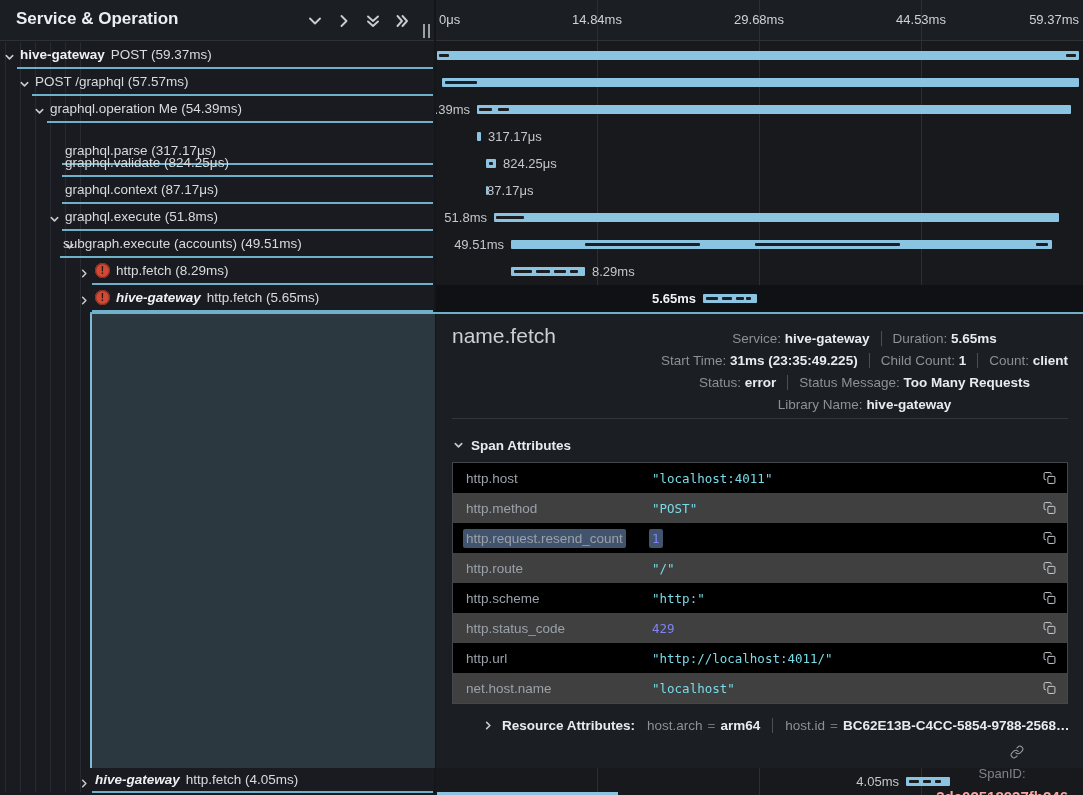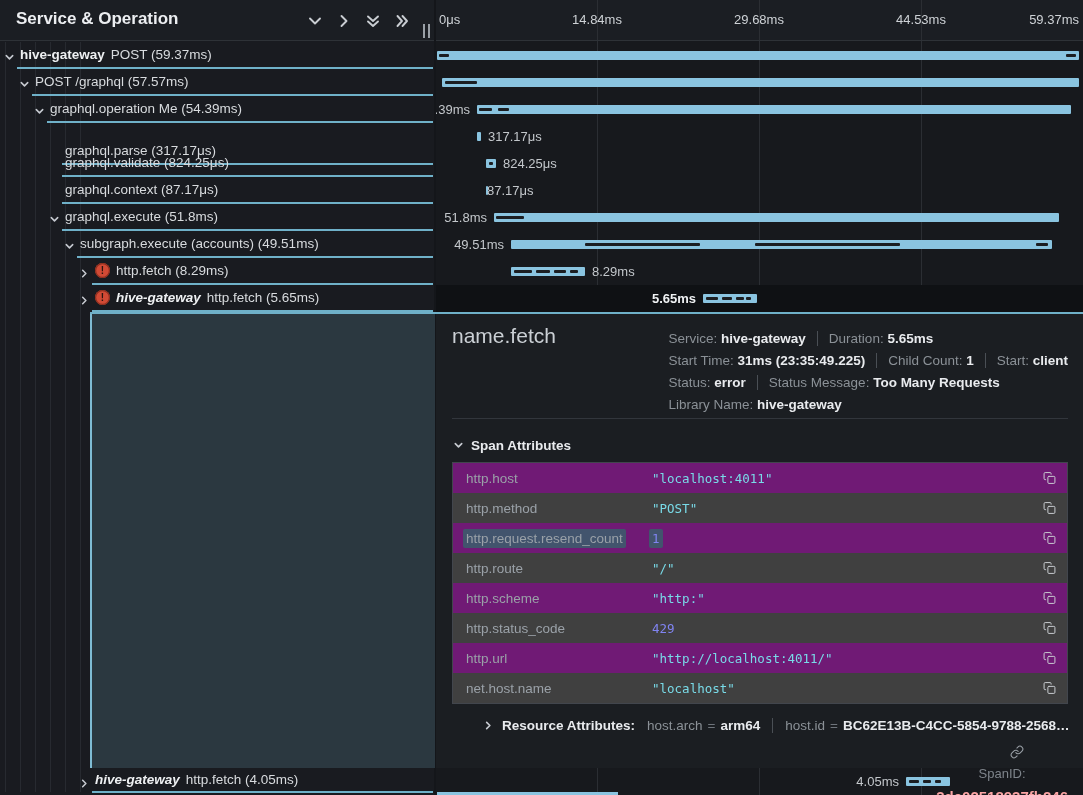--- a/index.html
+++ b/index.html
@@ -39,32 +39,32 @@
   .bar{position:absolute;height:9px;background:#8ac4e0;border-radius:1px;cursor:pointer;}
   .bdash{position:absolute;top:3px;height:3px;background:#1b1e22;border-radius:1px;}
   .blabel{position:absolute;line-height:27px;font-size:13px;color:#c3c7cb;white-space:nowrap;}
   .blabel.bold{color:#eff1f3;font-weight:700;}
   
   .sel-border{position:absolute;left:90px;top:312px;width:993px;height:2px;background:#6fb1c9;z-index:6;}
   .teal{position:absolute;left:90px;top:314px;width:345px;height:454px;background:#2b3840;border-left:2px solid #7fbcd4;box-sizing:border-box;z-index:4;}
   
   .dpanel{position:absolute;left:436px;top:314px;width:647px;height:454px;background:#1b1e22;z-index:5;}
   .dtitle{position:absolute;left:16px;top:10px;font-size:21px;color:#cbd0d5;}
-  .meta{position:absolute;right:15px;top:13px;display:flex;flex-direction:column;align-items:flex-start;}
+  .meta{position:absolute;right:15px;top:13px;display:flex;flex-direction:column;align-items:center;}
   .mline{display:flex;align-items:center;height:22px;font-size:13.5px;white-space:pre;}
   .mlab{color:#8b9197;}
   .mval{color:#e9ebee;font-weight:700;}
   .mdiv{width:1px;height:15px;background:#4a4f55;margin:0 11px;}
   .dhr{position:absolute;left:16px;top:104px;width:616px;height:1px;background:#32363c;}
   .sechead{position:absolute;left:17px;top:124px;display:flex;align-items:center;gap:7px;cursor:pointer;}
   .sechead svg{stroke:#c6cad0;fill:none;stroke-width:1.8;stroke-linecap:round;stroke-linejoin:round;}
   .sechead span{font-size:13.5px;font-weight:700;color:#e9ebee;}
   .atable{position:absolute;left:16px;top:148px;width:616px;border:1px solid #42464d;box-sizing:border-box;}
   .arow{position:relative;height:30px;display:flex;align-items:center;}
-  .arow.light{background:#701a75;}
+  .arow.light{background:#000000;}
   .arow.dark{background:#404040;}
   .akey{font-size:13.5px;color:#9aa1a8;margin-left:10px;padding:2px 3px;border-radius:2px;}
   .aval{position:absolute;left:196px;font-family:"DejaVu Sans Mono",monospace;font-size:12.5px;padding:2px 3px;border-radius:2px;}
   .aval.str{color:#79dbe8;}
   .aval.num{color:#8084f2;}
   .hl{background:#42546d;}
   .copy{position:absolute;right:11px;top:50%;transform:translateY(-50%);background:none;border:none;padding:0;cursor:pointer;line-height:0;}
   .copy svg{stroke:#ccd0d4;fill:none;stroke-width:1.8;stroke-linecap:round;stroke-linejoin:round;}
   .resline{position:absolute;left:17px;top:399px;display:flex;align-items:center;height:24px;font-size:13.5px;white-space:pre;}
   .resline .rchev{margin-right:8px;line-height:0;cursor:pointer;}
@@ -185,21 +185,21 @@
     <span class="tick t4">59.37ms</span>
   </div>
 
   <div class="sel-border"></div>
   <div class="teal"></div>
 
   <div class="dpanel">
     <div class="dtitle">name.fetch</div>
     <div class="meta" id="meta">
         <div class="mline"><span class="mgroup"><span class="mlab">Service: </span><span class="mval">hive-gateway</span></span><i class="mdiv"></i><span class="mgroup"><span class="mlab">Duration: </span><span class="mval">5.65ms</span></span></div>
-        <div class="mline"><span class="mgroup"><span class="mlab">Start Time: </span><span class="mval">31ms (23:35:49.225)</span></span><i class="mdiv"></i><span class="mgroup"><span class="mlab">Child Count: </span><span class="mval">1</span></span><i class="mdiv"></i><span class="mgroup"><span class="mlab">Start: </span><span class="mval">client</span></span></div>
+        <div class="mline"><span class="mgroup"><span class="mlab">Start Time: </span><span class="mval">31ms (23:35:49.225)</span></span><i class="mdiv"></i><span class="mgroup"><span class="mlab">Child Count: </span><span class="mval">1</span></span><i class="mdiv"></i><span class="mgroup"><span class="mlab">Count: </span><span class="mval">client</span></span></div>
         <div class="mline"><span class="mgroup"><span class="mlab">Status: </span><span class="mval">error</span></span><i class="mdiv"></i><span class="mgroup"><span class="mlab">Status Message: </span><span class="mval">Too Many Requests</span></span></div>
         <div class="mline"><span class="mgroup"><span class="mlab">Library Name: </span><span class="mval">hive-gateway</span></span></div>
       </div>
     <div class="dhr"></div>
     <div class="sechead">
       <span style="line-height:0">
         <svg width="11" height="11" viewBox="0 0 12 12">
             <path d="M2.5 4 L6 7.5 L9.5 4"></path>
           </svg></span>
       <span>Span Attributes</span>
@@ -347,21 +347,21 @@
           <path d="M2.5 4 L6 7.5 L9.5 4"></path>
         </svg></span>
       <div class="tcontent" style="left: 62px;">
         <span class="nm">graphql.execute (51.8ms)</span>
       </div>
     </div>
     <div class="trow" style="top: 231px;">
       <span class="chev" style="left: 64px;"><svg width="11" height="11" viewBox="0 0 12 12">
           <path d="M2.5 4 L6 7.5 L9.5 4"></path>
         </svg></span>
-      <div class="tcontent" style="left: 77px; align-items: center;">
+      <div class="tcontent" style="left: 60px; align-items: center;">
         <span class="nm">subgraph.execute (accounts) (49.51ms)</span>
       </div>
     </div>
     <div class="trow" style="top: 258px;">
       <span class="chev" style="left: 79px;"><svg width="11" height="11" viewBox="0 0 12 12">
           <path d="M4 2.5 L7.5 6 L4 9.5"></path>
         </svg></span>
       <div class="tcontent" style="left: 92px;">
         <span class="err">!</span>
         <span class="nm">http.fetch (8.29ms)</span>

